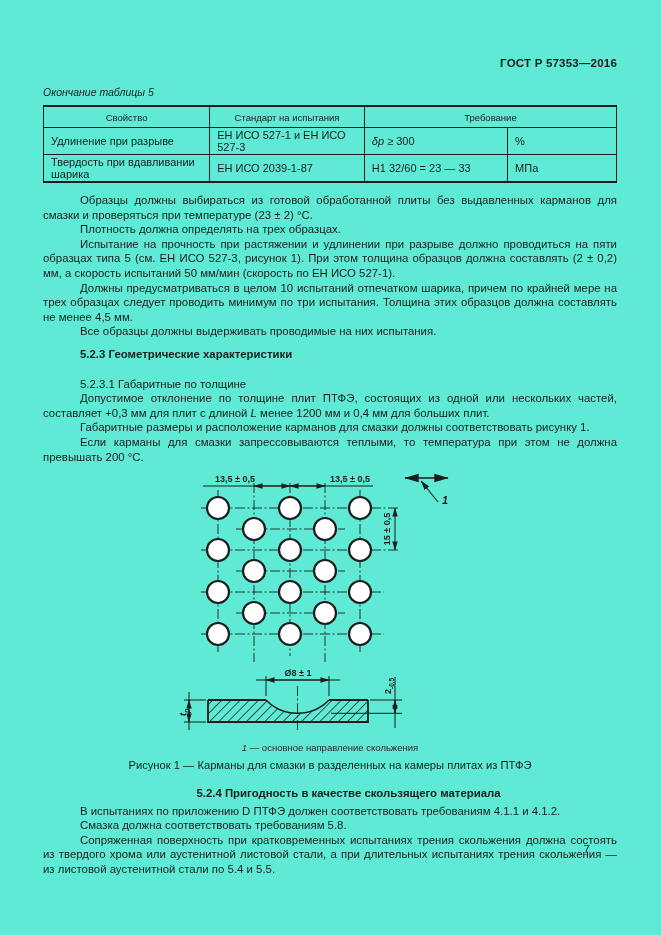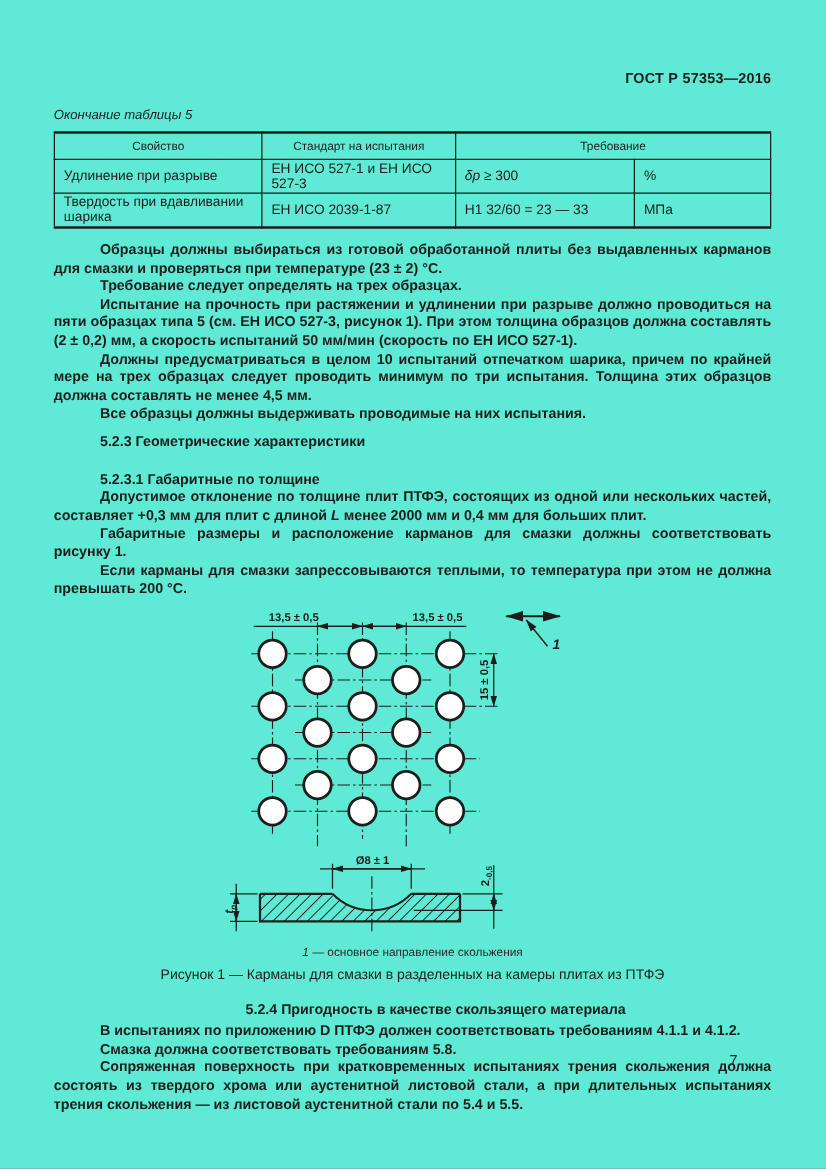--- a/index.html
+++ b/index.html
@@ -30,21 +30,21 @@
     font-size:9.5px;font-weight:normal;text-align:center;
     height:18px;padding:1px 4px;
   }
   table.props td{
     font-size:11px;height:20px;padding:1px 7px;vertical-align:middle;
   }
   .it{font-style:italic;}
   .flow{margin-top:10px;}
   p.p{
     margin:0;font-size:11.4px;line-height:14.6px;
-    text-indent:37px;text-align:justify;font-weight:bold;
+    text-indent:37px;text-align:justify;
   }
   p.hd{margin:8px 0 15px 0;font-weight:bold;text-align:left;}
   p.hd2{margin:15px 0 3px 0;font-weight:bold;text-align:center;}
   .figure-wrap{position:relative;height:268px;margin-top:6px;}
   .figure-wrap svg{position:absolute;left:105px;top:0;}
   .legend{
     margin-top:4px;text-align:center;font-size:9.5px;color:#2a2a2a;
   }
   .fig-caption{
     margin-top:6px;text-align:center;font-size:11.2px;
@@ -88,28 +88,28 @@
           <td>Твердость при вдавливании шарика</td>
           <td>ЕН ИСО 2039-1-87</td>
           <td><span class="it"></span><span>Н1 32/60 = 23 — 33</span></td>
           <td>МПа</td>
         </tr>
       </tbody>
     </table>
 
     <div class="flow">
       <p class="p">Образцы должны выбираться из готовой обработанной плиты без выдавленных карманов для смазки и проверяться при температуре (23 ± 2) °С.</p>
-      <p class="p">Требование следует определять на трех образцах.</p>
+      <p class="p">Плотность должна определять на трех образцах.</p>
       <p class="p">Испытание на прочность при растяжении и удлинении при разрыве должно проводиться на пяти образцах типа 5 (см. ЕН ИСО 527-3, рисунок 1). При этом толщина образцов должна составлять (2 ± 0,2) мм, а скорость испытаний 50 мм/мин (скорость по ЕН ИСО 527-1).</p>
       <p class="p">Должны предусматриваться в целом 10 испытаний отпечатком шарика, причем по крайней мере на трех образцах следует проводить минимум по три испытания. Толщина этих образцов должна составлять не менее 4,5 мм.</p>
       <p class="p">Все образцы должны выдерживать проводимые на них испытания.</p>
 
       <p class="p hd">5.2.3 Геометрические характеристики</p>
       <p class="p">5.2.3.1 Габаритные по толщине</p>
-      <p class="p"><span>Допустимое отклонение по толщине плит ПТФЭ, состоящих из одной или нескольких частей, составляет +0,3 мм для плит с длиной </span><span class="it">L</span><span> менее 2000 мм и 0,4 мм для больших плит.</span></p>
+      <p class="p"><span>Допустимое отклонение по толщине плит ПТФЭ, состоящих из одной или нескольких частей, составляет +0,3 мм для плит с длиной </span><span class="it">L</span><span> менее 1200 мм и 0,4 мм для больших плит.</span></p>
       <p class="p">Габаритные размеры и расположение карманов для смазки должны соответствовать рисунку 1.</p>
       <p class="p">Если карманы для смазки запрессовываются теплыми, то температура при этом не должна превышать 200 °С.</p>
 
       <div class="figure-wrap">
         <svg width="320" height="268" viewBox="0 0 320 268">
           <defs>
             <marker id="arr" viewBox="0 0 10 6" refX="9.5" refY="3" markerWidth="9" markerHeight="6" orient="auto-start-reverse">
               <path d="M0,0 L10,3 L0,6 Z" fill="#1d1d1d"></path>
             </marker>
             <pattern id="hatch" patternUnits="userSpaceOnUse" width="6.5" height="6.5" patternTransform="rotate(45)">

